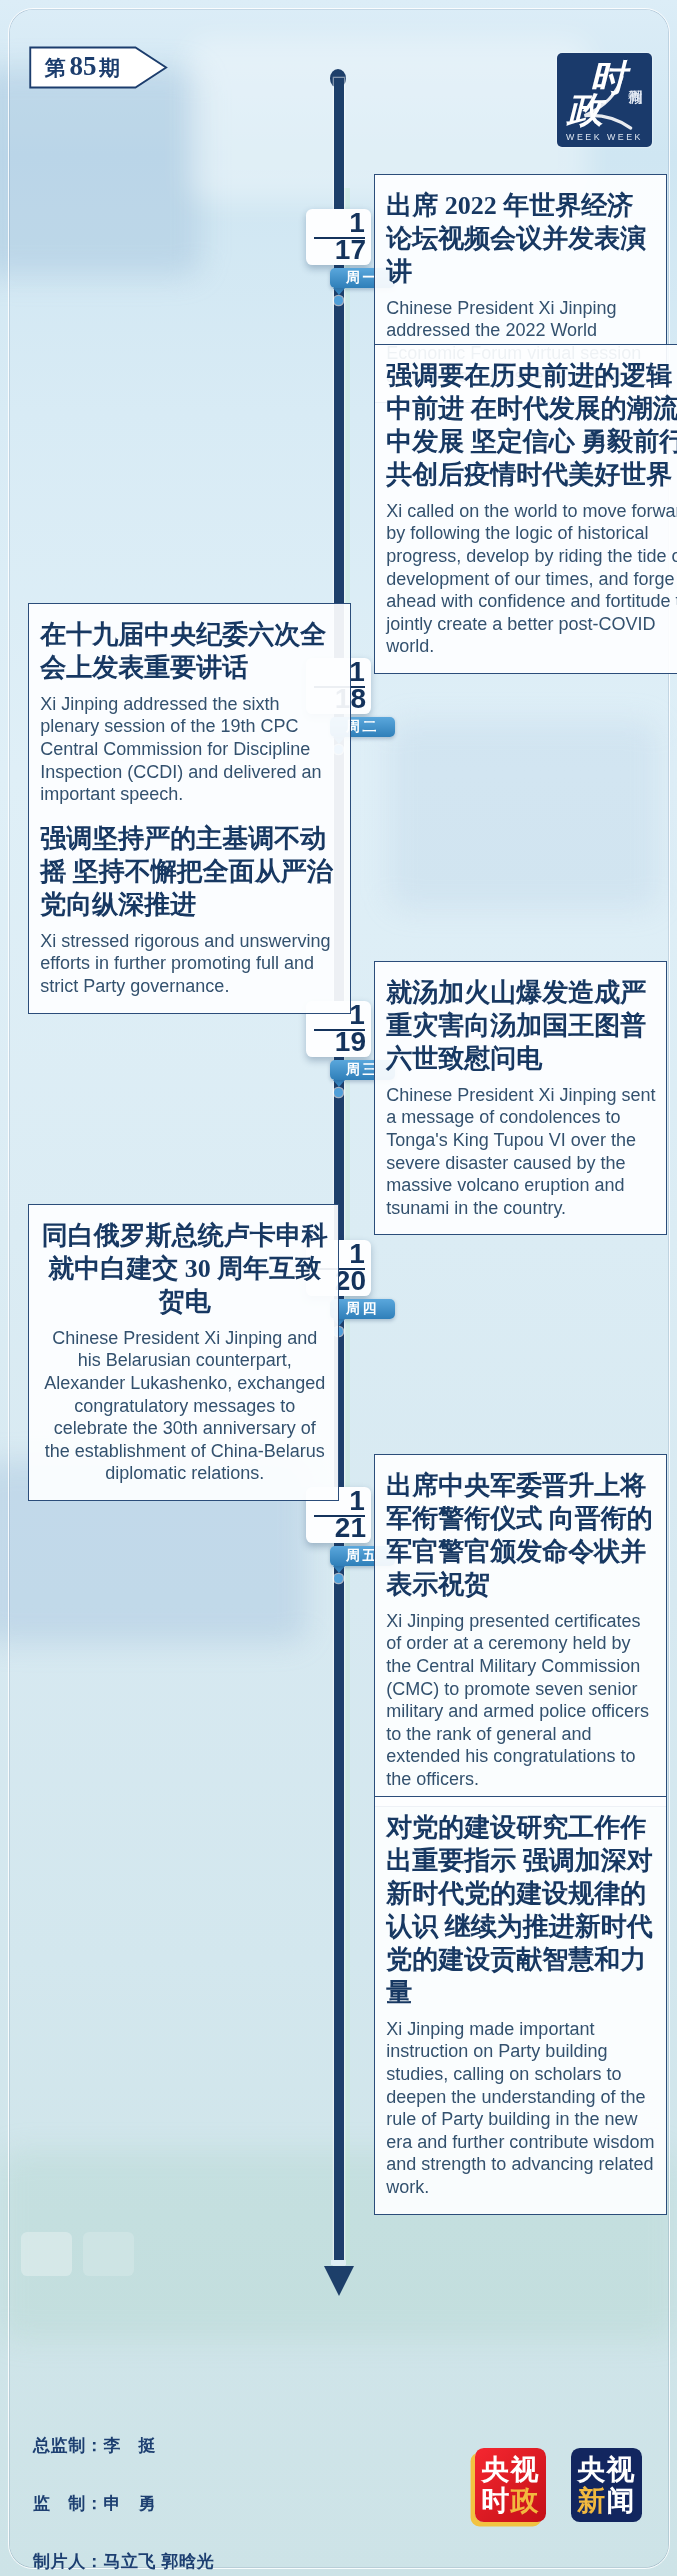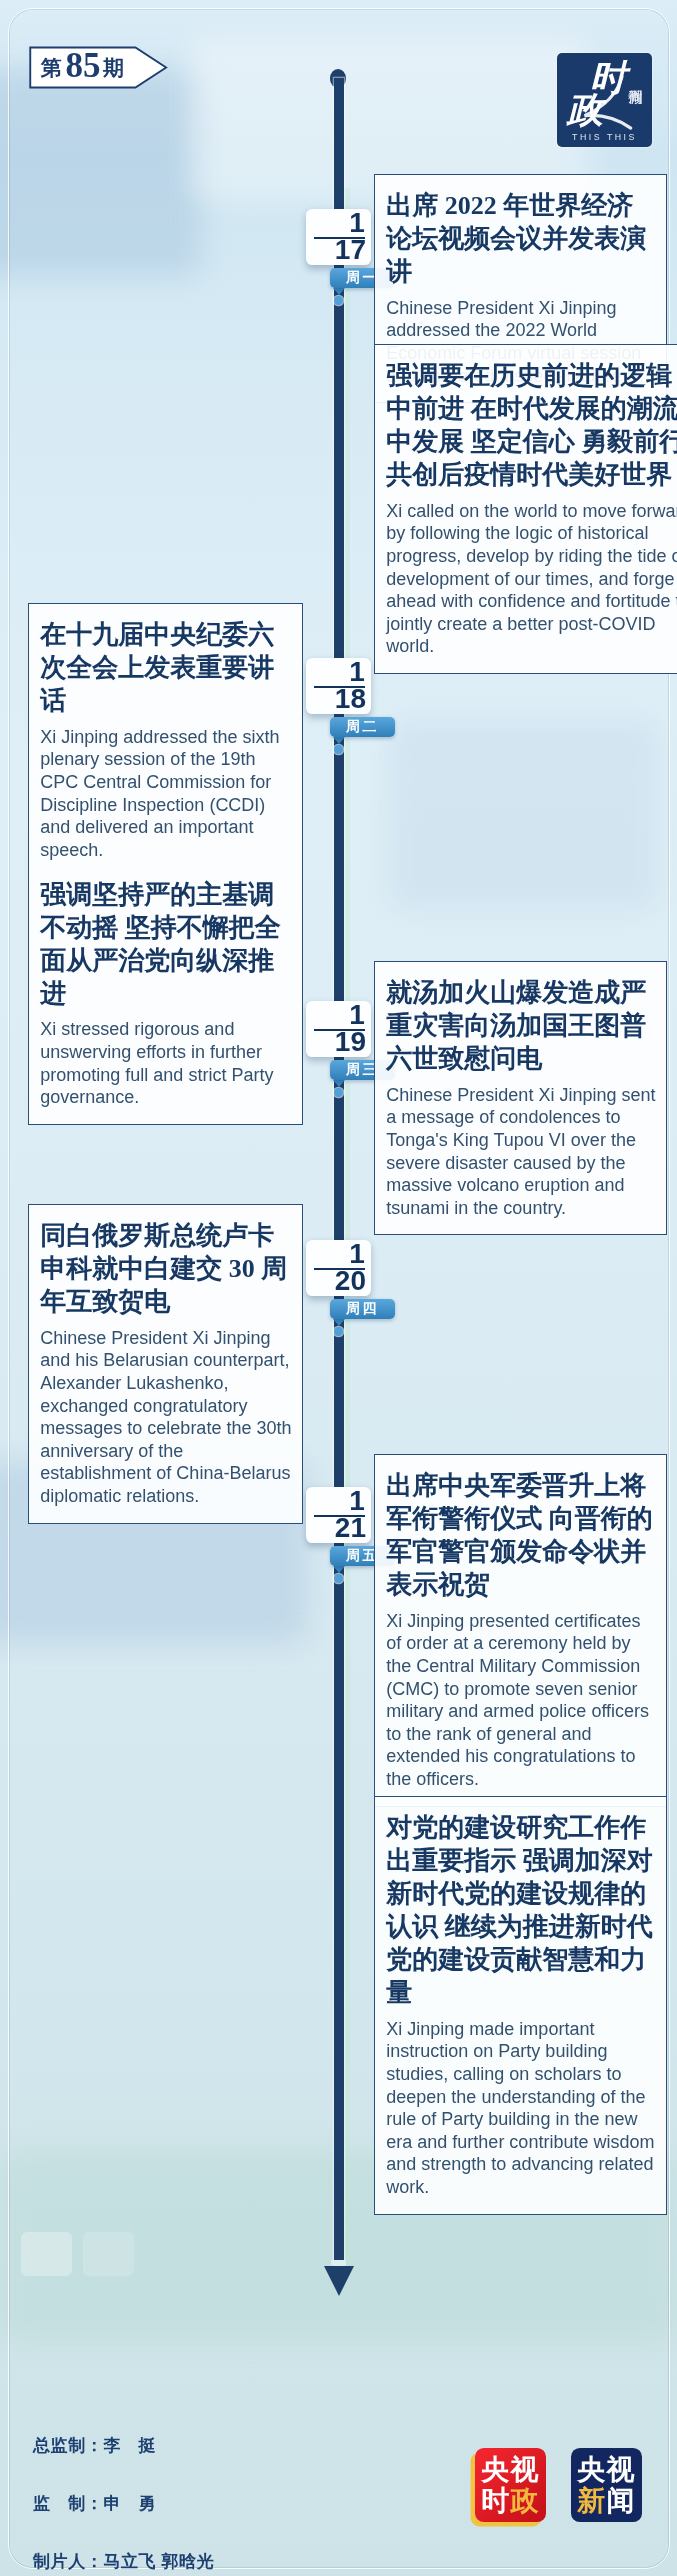--- a/index.html
+++ b/index.html
@@ -24,21 +24,21 @@
   .frame{position:absolute;left:7.5px;top:7.5px;right:7.5px;bottom:7.5px;
     border:1.9px solid rgba(255,255,255,.85);border-radius:25px;
     box-shadow:inset 0 0 0 0.6px rgba(45,75,115,.25);pointer-events:none;}
 
   
   .issue{position:absolute;left:29px;top:46px;width:139px;height:43px;}
   .issue svg{position:absolute;left:0;top:0;}
   .issue .txt{position:absolute;left:0;top:0;width:108px;height:43px;display:flex;
     align-items:center;justify-content:center;color:#1c3d6d;font-family:"Liberation Serif","DejaVu Serif",serif;}
   .issue .txt .zi{font-size:21px;font-weight:700;letter-spacing:1.3px;}
-  .issue .txt .num{font-size:35px;font-weight:700;margin:0 2.5px 2.5px 2.5px;}
+  .issue .txt .num{font-size:27px;font-weight:700;margin:0 2.5px 2.5px 2.5px;}
 
   
   .brand{position:absolute;left:557px;top:53px;width:95px;height:94px;background:#1a3a6b;
     border-radius:5px;box-shadow:0 0 0 1.3px rgba(255,255,255,.25);color:#fff;}
   .brand .c1{position:absolute;left:33px;top:1.3px;font-size:36px;font-family:"Liberation Serif","DejaVu Serif",serif;font-weight:700;font-style:italic;}
   .brand .c2{position:absolute;left:10px;top:33px;font-size:36px;font-family:"Liberation Serif","DejaVu Serif",serif;font-weight:700;font-style:italic;}
   .brand .vcol{position:absolute;right:7.5px;top:26px;width:16.3px;display:flex;flex-direction:column;
     align-items:center;font-size:14.4px;line-height:18px;color:#e7edf6;font-family:"Liberation Serif","DejaVu Serif",serif;}
   .brand .week{position:absolute;left:0;right:0;bottom:5px;text-align:center;font-size:8.8px;
     letter-spacing:2.5px;color:#dfe7f2;}
@@ -119,21 +119,21 @@
     </div>
   </div>
 
   <div class="brand">
     <span class="c1">时</span>
     <span class="c2">政</span>
     <svg width="95" height="94" viewBox="0 0 152 150">
       <path d="M104,38 C96,66 76,86 44,100 C70,98 96,104 118,120" fill="none" stroke="#ffffff" stroke-width="5" stroke-linecap="round" opacity="0.9"></path>
     </svg>
     <div class="vcol" style="writing-mode:vertical-rl;">微周刊</div>
-    <div class="week">THIS THIS</div>
+    <div class="week">WEEK WEEK</div>
   </div>
 
   <div class="tl-topdot"></div>
   <div class="tl-bar"></div>
   <div class="tl-arrow-gap"></div>
   <div class="tl-arrow"></div>
 
   <div class="date-block" style="top:209px;">
     <div class="date-card">
       <div class="m">1</div>
@@ -192,33 +192,33 @@
   <div class="cbox" style="left:374px;top:168px;width:293px;min-height:162px;margin-top:6px;">
     <div class="zh">出席 2022 年世界经济论坛视频会议并发表演讲</div>
     <div class="en">Chinese President Xi Jinping addressed the 2022 World Economic Forum virtual session and delivered a special address.</div>
   </div>
 
   <div class="cbox" style="left:374px;top:344px;width:331px;min-height:285px;">
     <div class="zh">强调要在历史前进的逻辑中前进 在时代发展的潮流中发展 坚定信心 勇毅前行 共创后疫情时代美好世界</div>
     <div class="en">Xi called on the world to move forward by following the logic of historical progress, develop by riding the tide of development of our times, and forge ahead with confidence and fortitude to jointly create a better post-COVID world.</div>
   </div>
 
-  <div class="cbox" style="left:28px;top:603px;width:275px;min-height:357px;">
+  <div class="cbox" style="left:28px;top:603px;width:323px;min-height:357px;">
     <div class="zh">在十九届中央纪委六次全会上发表重要讲话</div>
     <div class="en">Xi Jinping addressed the sixth plenary session of the 19th CPC Central Commission for Discipline Inspection (CCDI) and delivered an important speech.</div>
     <div class="zh sec2">强调坚持严的主基调不动摇 坚持不懈把全面从严治党向纵深推进</div>
     <div class="en">Xi stressed rigorous and unswerving efforts in further promoting full and strict Party governance.</div>
   </div>
 
   <div class="cbox" style="left:374px;top:961px;width:293px;min-height:235px;">
     <div class="zh">就汤加火山爆发造成严重灾害向汤加国王图普六世致慰问电</div>
     <div class="en">Chinese President Xi Jinping sent a message of condolences to Tonga's King Tupou VI over the severe disaster caused by the massive volcano eruption and tsunami in the country.</div>
   </div>
 
-  <div class="cbox" style="left:28px;top:1204px;width:275px;min-height:267px;">
+  <div class="cbox" style="left:28px;top:1204px;width:311px;min-height:267px;text-align:center;">
     <div class="zh">同白俄罗斯总统卢卡申科就中白建交 30 周年互致贺电</div>
     <div class="en">Chinese President Xi Jinping and his Belarusian counterpart, Alexander Lukashenko, exchanged congratulatory messages to celebrate the 30th anniversary of the establishment of China-Belarus diplomatic relations.</div>
   </div>
 
   <div class="cbox" style="left:374px;top:1454px;width:293px;min-height:317px;">
     <div class="zh">出席中央军委晋升上将军衔警衔仪式 向晋衔的军官警官颁发命令状并表示祝贺</div>
     <div class="en">Xi Jinping presented certificates of order at a ceremony held by the Central Military Commission (CMC) to promote seven senior military and armed police officers to the rank of general and extended his congratulations to the officers.</div>
   </div>
 
   <div class="cbox" style="left:374px;top:1796px;width:293px;min-height:344px;">

